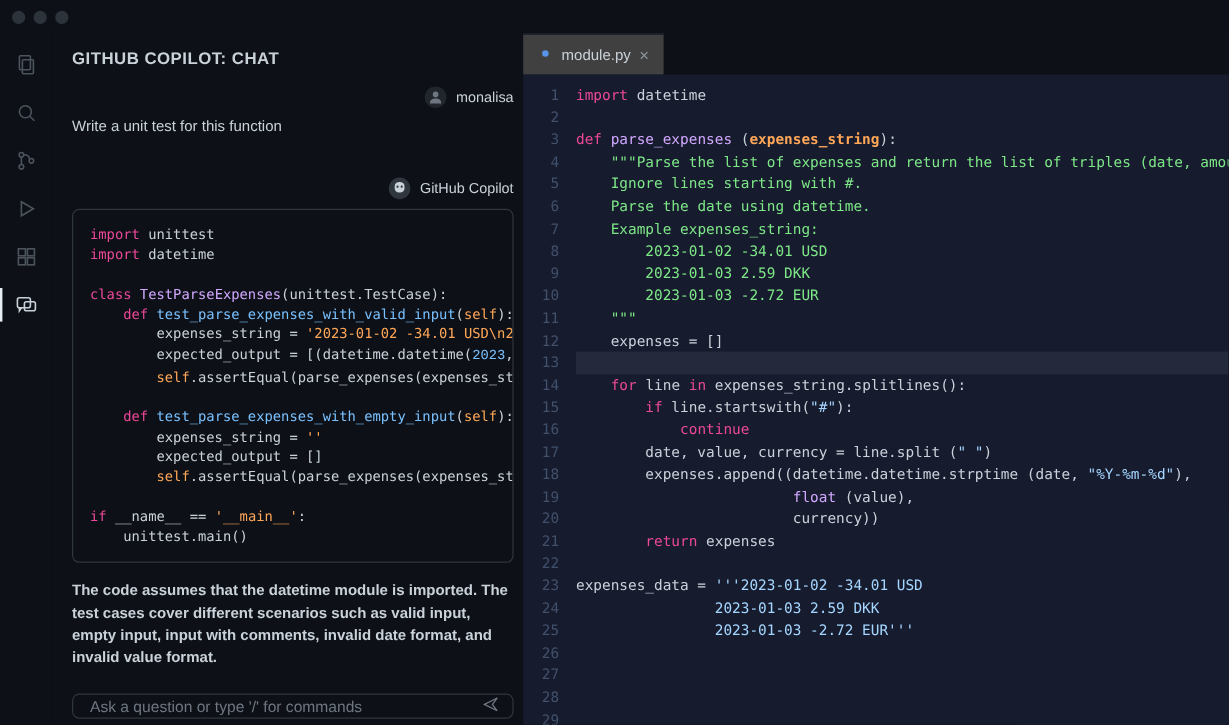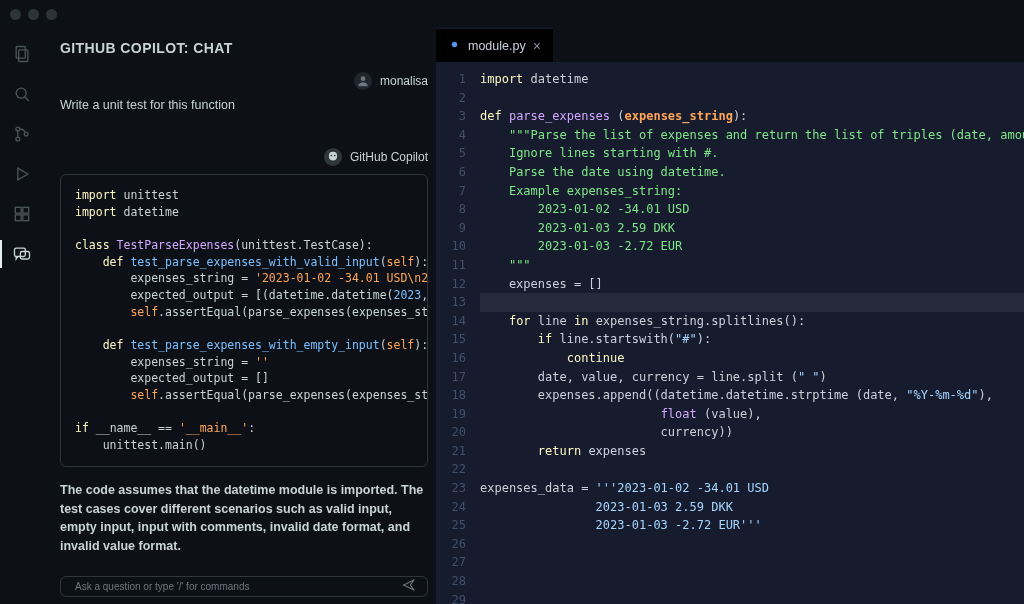--- a/index.html
+++ b/index.html
@@ -112,21 +112,21 @@
     display: flex;
     align-items: center;
     padding: 0 10px 0 14px;
   }
   .chat-input input {
     flex: 1;
     background: transparent;
     border: none;
     outline: none;
     color: #84cc16;
-    font-size: 10px;
+    font-size: 13px;
   }
   .chat-input input::placeholder { color: #6e7681; }
   .send-icon { color: #6e7681; }
   .send-icon svg { width: 16px; height: 16px; }
   
   .editor-group {
     flex: 1;
     display: flex;
     flex-direction: column;
     background: #161b2e;
@@ -136,21 +136,21 @@
     height: 34px;
     display: flex;
     align-items: stretch;
     background: #0d1117;
   }
   .tab {
     display: flex;
     align-items: center;
     gap: 7px;
     padding: 0 12px;
-    background: #000000;
+    background: #404040;
     border-top: 1px solid #161b2e;
     color: #c9d1d9;
     font-size: 12.5px;
   }
   .tab .file-icon { color: #5895e8; }
   .tab .file-icon svg { width: 13px; height: 13px; }
   .tab .close { color: #8b949e; font-size: 14px; line-height: 1; }
   .editor {
     flex: 1;
     display: flex;
@@ -168,25 +168,25 @@
     user-select: none;
   }
   .code {
     flex: 1;
     white-space: pre;
     color: #c9d1d9;
     overflow: hidden;
   }
   .code .line, .gutter .ln { height: 18.6px; }
   
-  .kw { color: #fef9c3; }       
+  .kw { color: #ec4899; }       
   .fn { color: #d2a8ff; }       
   .fncall { color: #79c0ff; }     
   .str3 { color: #ffa657; }     
-  .num { color: #79c0ff; }
+  .num { color: #79c0ff; font-family: Liberation Mono, monospace; }
   .self { color: #ffa657; }
   .ident { color: #c9d1d9; }
   .param { color: #ffa657; font-weight: bold; }
   .ed-str { color: #a5d6ff; }
   .ed-doc { color: #7ee787; }
   .currline { background: rgba(99,110,123,0.18); display: inline-block; width: 100%; }
 </style>
 </head>
 <body>
 

